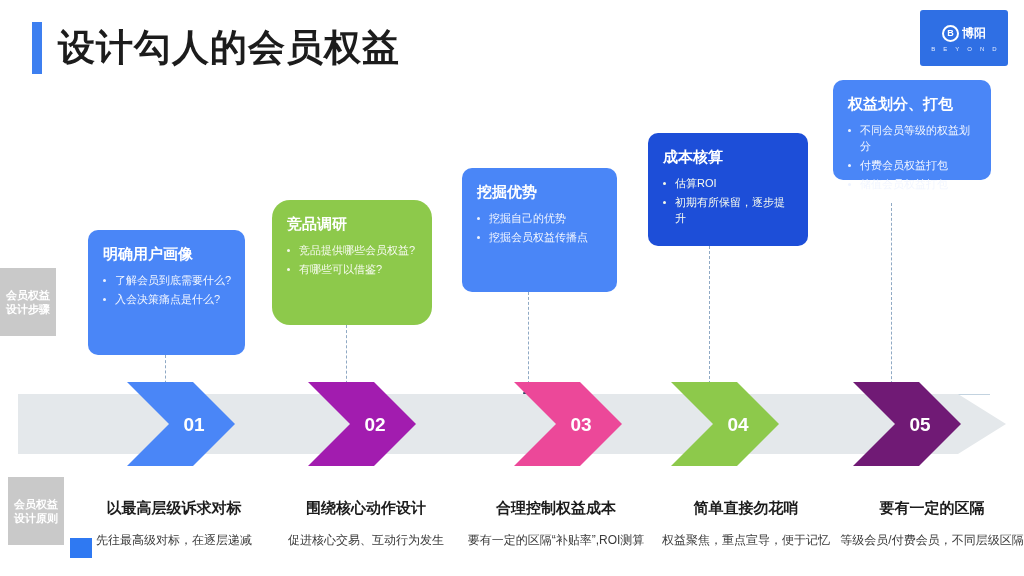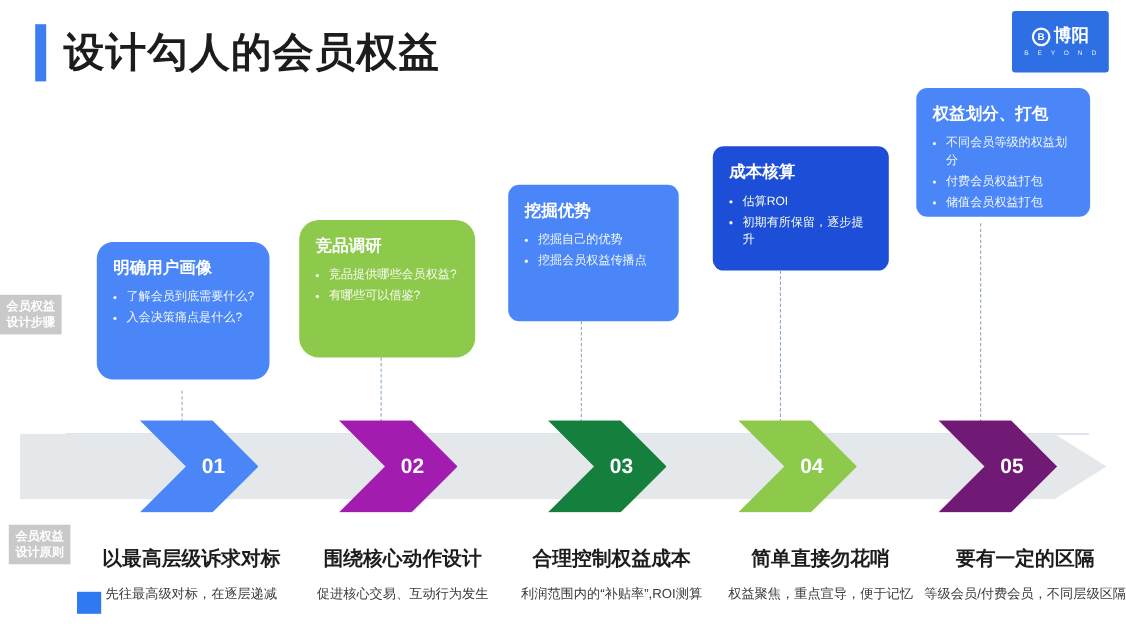--- a/index.html
+++ b/index.html
@@ -26,31 +26,31 @@
     background:#2f6fe4;border-radius:3px;
     display:flex;flex-direction:column;align-items:center;justify-content:center;
   }
   .logo-row{display:flex;align-items:center;gap:3px;}
   .logo-mark{
     width:17px;height:17px;border-radius:50%;
     border:2px solid #ffffff;box-sizing:border-box;
     display:flex;align-items:center;justify-content:center;
     font-size:9px;color:#fff;font-weight:bold;line-height:1;
   }
-  .logo-cn{color:#fff;font-size:16px;font-weight:bold;line-height:1;}
+  .logo-cn{color:#fff;font-size:12px;font-weight:bold;line-height:1;}
   .logo-en{
     color:#e4ecff;font-size:6px;letter-spacing:3.2px;margin-top:4px;
     padding-left:3px;
   }
 
   
   .side-label{
     position:absolute;background:#c9c9c9;color:#ffffff;
     font-size:11px;line-height:14px;font-weight:bold;
-    padding:4px 6px;text-align:center;white-space:nowrap;
+    padding:20px 6px;text-align:center;white-space:nowrap;
   }
   #side-label-steps{left:0px;top:268px;}
   #side-label-principles{left:8px;top:477px;}
 
   
   .card{
     position:absolute;border-radius:10px;box-sizing:border-box;
     padding:14px 13px 12px 13px;color:#ffffff;
   }
   .card-title{
@@ -95,21 +95,21 @@
     display:flex;align-items:center;justify-content:center;
   }
   .chev-num{
     font-size:19px;font-weight:bold;color:#ffffff;
     line-height:1;padding-left:26px;
   }
 
   
   .principle{position:absolute;top:495px;text-align:center;}
   .principle h3{
-    margin:0;font-size:18px;font-weight:bold;color:#1c1c1c;
+    margin:0;font-size:15px;font-weight:bold;color:#1c1c1c;
     line-height:26px;white-space:nowrap;
   }
   .principle p{
     margin:12px 0 0 0;font-size:12px;line-height:15px;color:#3a3a3a;
   }
   .legend-swatch{
     position:absolute;left:70px;top:538px;width:22px;height:20px;
     background:#2f79f2;
   }
 </style>
@@ -134,21 +134,21 @@
     <div>设计步骤</div>
   </div>
   <div class="side-label" id="side-label-principles">
     <div>会员权益</div>
     <div>设计原则</div>
   </div>
 
   <div class="axis-line"></div>
 
   <div id="cards-layer">
-      <div class="card" style="left: 88px; top: 220px; width: 157px; height: 125px; background: rgb(74, 134, 247); border-radius: 15px;">
+      <div class="card" style="left: 88px; top: 230px; width: 157px; height: 125px; background: rgb(74, 134, 247);">
         <div class="card-title">明确用户画像</div>
         <ul>
           <li>了解会员到底需要什么?</li>
           <li>入会决策痛点是什么?</li>
         </ul>
       </div>
       <div class="card green" style="left: 272px; top: 200px; width: 160px; height: 125px; background: rgb(141, 201, 75); border-radius: 18px;">
         <div class="card-title">竞品调研</div>
         <ul>
           <li>竞品提供哪些会员权益?</li>
@@ -162,21 +162,21 @@
           <li>挖掘会员权益传播点</li>
         </ul>
       </div>
       <div class="card green" style="left: 648px; top: 133px; width: 160px; height: 113px; background: #1d4ed8;">
         <div class="card-title">成本核算</div>
         <ul>
           <li>估算ROI</li>
           <li>初期有所保留，逐步提升</li>
         </ul>
       </div>
-      <div class="card" style="left: 833px; top: 80px; width: 158px; height: 117px; background: rgb(74, 134, 247);">
+      <div class="card" style="left: 833px; top: 80px; width: 158px; height: 100px; background: rgb(74, 134, 247);">
         <div class="card-title">权益划分、打包</div>
         <ul>
           <li>不同会员等级的权益划分</li>
           <li>付费会员权益打包</li>
           <li>储值会员权益打包</li>
         </ul>
       </div>
     </div>
 
   <div id="connectors-layer">
@@ -194,21 +194,21 @@
 
   <div class="band">
     <div class="band-bg"></div>
     <div id="chevrons-layer">
         <div class="chev" style="left: 109px; background: rgb(74, 134, 247);">
           <span class="chev-num">01</span>
         </div>
         <div class="chev" style="left: 290px; background: #a21caf;">
           <span class="chev-num">02</span>
         </div>
-        <div class="chev" style="left: 480px; background: #15803d;">
+        <div class="chev" style="left: 496px; background: #ec4899;">
           <span class="chev-num">03</span>
         </div>
         <div class="chev" style="left: 653px; background: rgb(141, 201, 75);">
           <span class="chev-num">04</span>
         </div>
         <div class="chev" style="left: 835px; background: #701a75;">
           <span class="chev-num">05</span>
         </div>
       </div>
   </div>
@@ -218,21 +218,21 @@
       <div class="principle" style="left: 78px; width: 192px;">
         <h3>以最高层级诉求对标</h3>
         <p>先往最高级对标，在逐层递减</p>
       </div>
       <div class="principle" style="left: 270px; width: 192px;">
         <h3>围绕核心动作设计</h3>
         <p>促进核心交易、互动行为发生</p>
       </div>
       <div class="principle" style="left: 460px; width: 192px;">
         <h3>合理控制权益成本</h3>
-        <p>利润范围内的“补贴率”,ROI测算</p>
+        <p>要有一定的区隔“补贴率”,ROI测算</p>
       </div>
       <div class="principle" style="left: 650px; width: 192px;">
         <h3>简单直接勿花哨</h3>
         <p>权益聚焦，重点宣导，便于记忆</p>
       </div>
       <div class="principle" style="left: 836px; width: 192px;">
         <h3>要有一定的区隔</h3>
         <p>等级会员/付费会员，不同层级区隔</p>
       </div>
     </div>

